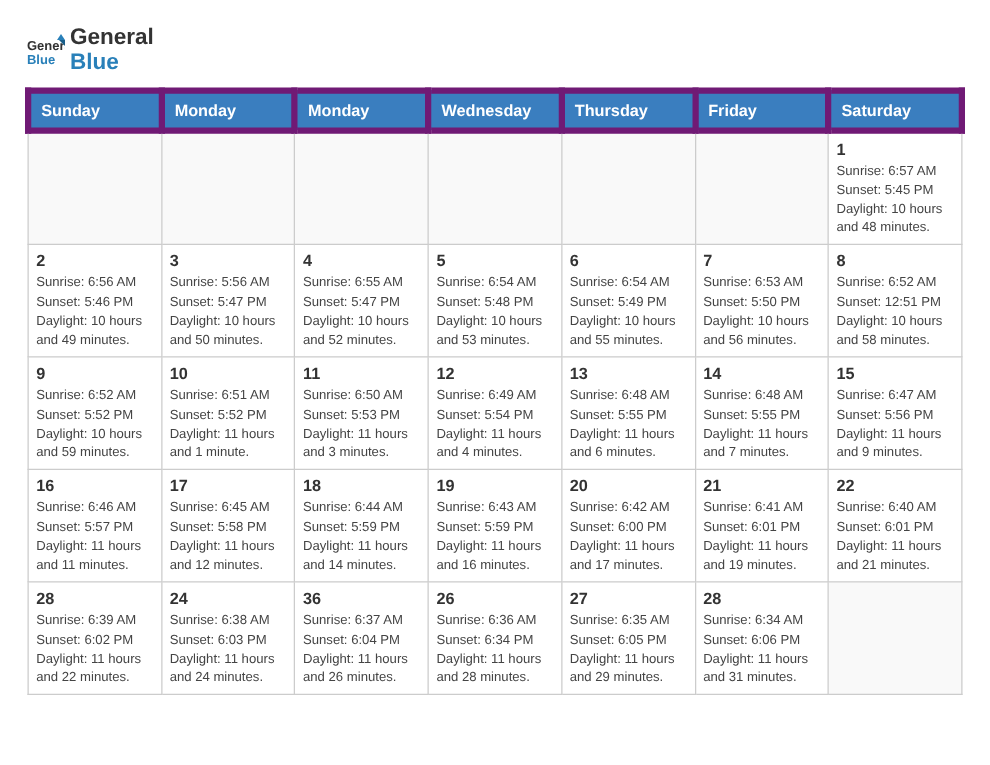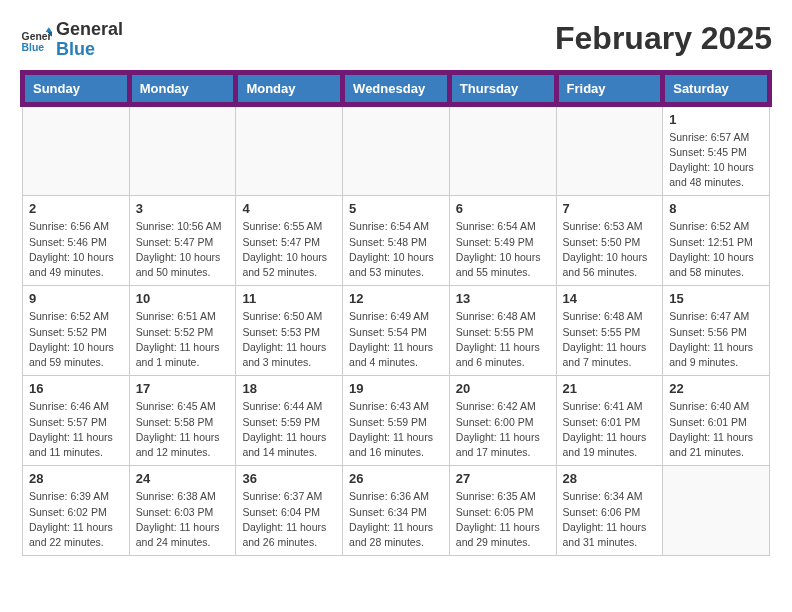--- a/index.html
+++ b/index.html
@@ -93,21 +93,20 @@
       <text x="2" y="34" font-size="13" font-weight="bold" fill="#2980b9" font-family="Arial">Blue</text>
       <polygon points="32,10 40,10 36,4" fill="#2980b9"></polygon>
       <polygon points="34,10 40,10 40,16" fill="#1a5f8a"></polygon>
     </svg>
     <div style="display:flex;flex-direction:column;line-height:1.2;">
       <span class="logo-text logo-general">General</span>
       <span class="logo-text logo-blue">Blue</span>
     </div>
   </div>
   <div class="title-block">
-    <div class="month-year">February 2025</div>
   </div>
 </div>
 
 <table class="calendar">
   <thead>
     <tr>
     <th>Sunday</th>
         <th>Monday</th>
         <th>Monday</th>
         <th>Wednesday</th>
@@ -133,21 +132,21 @@
       </tr>
       <tr>
         <td>
           <div class="day-number">2</div>
           <div class="day-info">Sunrise: 6:56 AM
 Sunset: 5:46 PM
 Daylight: 10 hours and 49 minutes.</div>
         </td>
         <td>
           <div class="day-number">3</div>
-          <div class="day-info">Sunrise: 10:56 AM
+          <div class="day-info">Sunrise: 5:56 AM
 Sunset: 5:47 PM
 Daylight: 10 hours and 50 minutes.</div>
         </td>
         <td>
           <div class="day-number">4</div>
           <div class="day-info">Sunrise: 6:55 AM
 Sunset: 5:47 PM
 Daylight: 10 hours and 52 minutes.</div>
         </td>
         <td>

